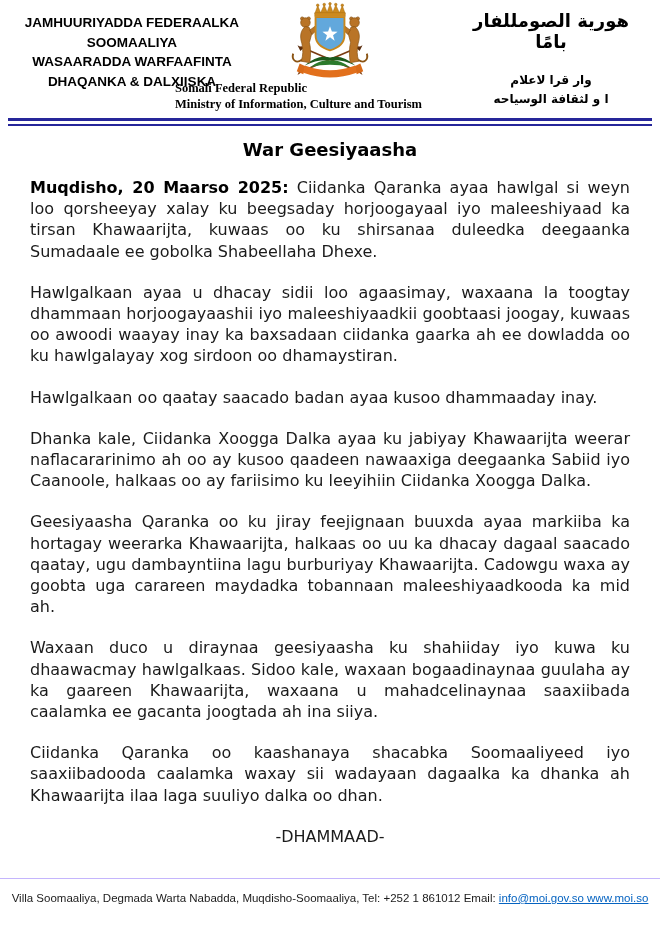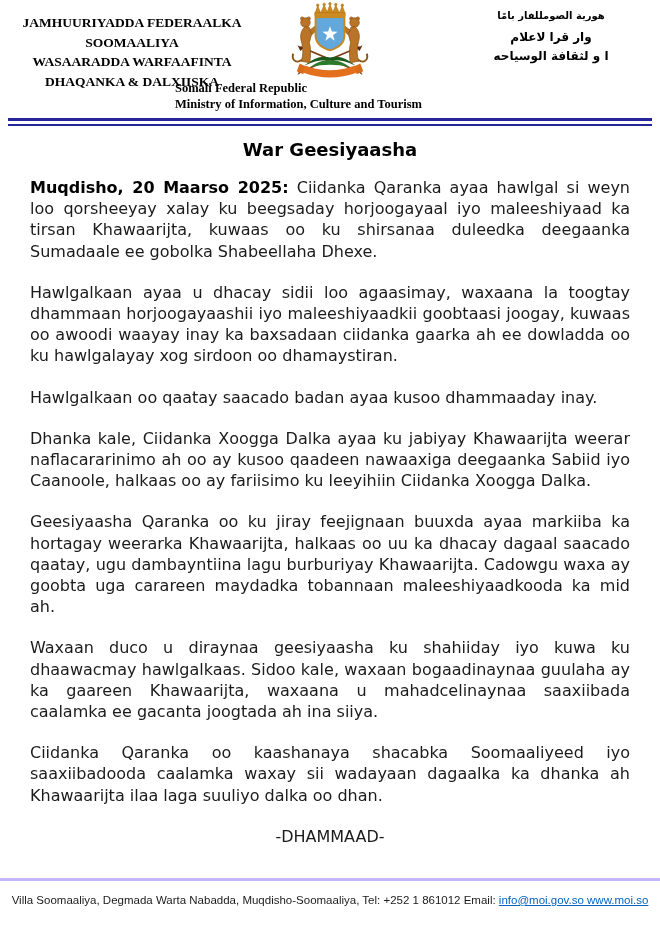--- a/index.html
+++ b/index.html
@@ -10,40 +10,40 @@
     font-family: "DejaVu Sans", sans-serif;
     color: #1b1b1b;
   }
   .page { width: 660px; height: 942px; position: relative; background: #fff; }
 
   
   .header { position: relative; height: 118px; }
   .left-block {
     position: absolute; left: 22px; top: 13px; width: 220px;
     text-align: center;
-    font-family: Liberation Serif, serif;
+    font-family: Liberation Sans, sans-serif;
     font-weight: bold; font-size: 13.5px; line-height: 19.5px;
     color: #000;
   }
   .emblem { position: absolute; left: 283px; top: 2px; width: 94px; height: 78px; }
   .emblem svg { display: block; width: 100%; height: 100%; }
   .english-block {
     position: absolute; left: 175px; top: 80px; width: 330px;
     text-align: left;
     font-family: "Liberation Serif", serif;
     font-weight: bold; color: #000;
     font-size: 12.5px; line-height: 16px;
   }
   .arabic-block {
     position: absolute; right: 14px; top: 10px; width: 190px;
     direction: rtl; text-align: center;
     font-family: "DejaVu Sans", sans-serif;
     font-weight: bold; color: #000;
   }
-  .arabic-block .ar-line1 { font-size: 10px; margin-bottom: 7px; }
+  .arabic-block .ar-line1 { font-size: 18px; margin-bottom: 19px; }
   .arabic-block .ar-line2, .arabic-block .ar-line3 { font-size: 12px; line-height: 19px; }
 
   
   .divider {
     margin: 0 8px;
     border-top: 3.5px solid #26269a;
     border-bottom: 2.5px solid #26269a;
     height: 8px; background: #fff;
   }
 
@@ -58,21 +58,21 @@
     font-size: 16px; line-height: 21.2px;
     text-align: justify; color: #1b1b1b;
   }
   .content p { margin-bottom: 20px; }
   .content p strong { color: #000; }
   .endmark { text-align: center; font-size: 16px; margin-top: 1px; }
 
   
   .footer {
     position: absolute; left: 0; bottom: 0; width: 660px; height: 64px;
-    border-top: 3px solid #c4b5fd;
+    border-top: 1px solid #c4b5fd;
     padding-top: 13px; text-align: center;
     font-family: "Liberation Sans", sans-serif;
     font-size: 11.5px; color: #1b1b1b;
   }
   .footer-link { color: #0563c1; text-decoration: underline; cursor: pointer; }
 </style>
 </head>
 <body>
 
 <div class="page">

